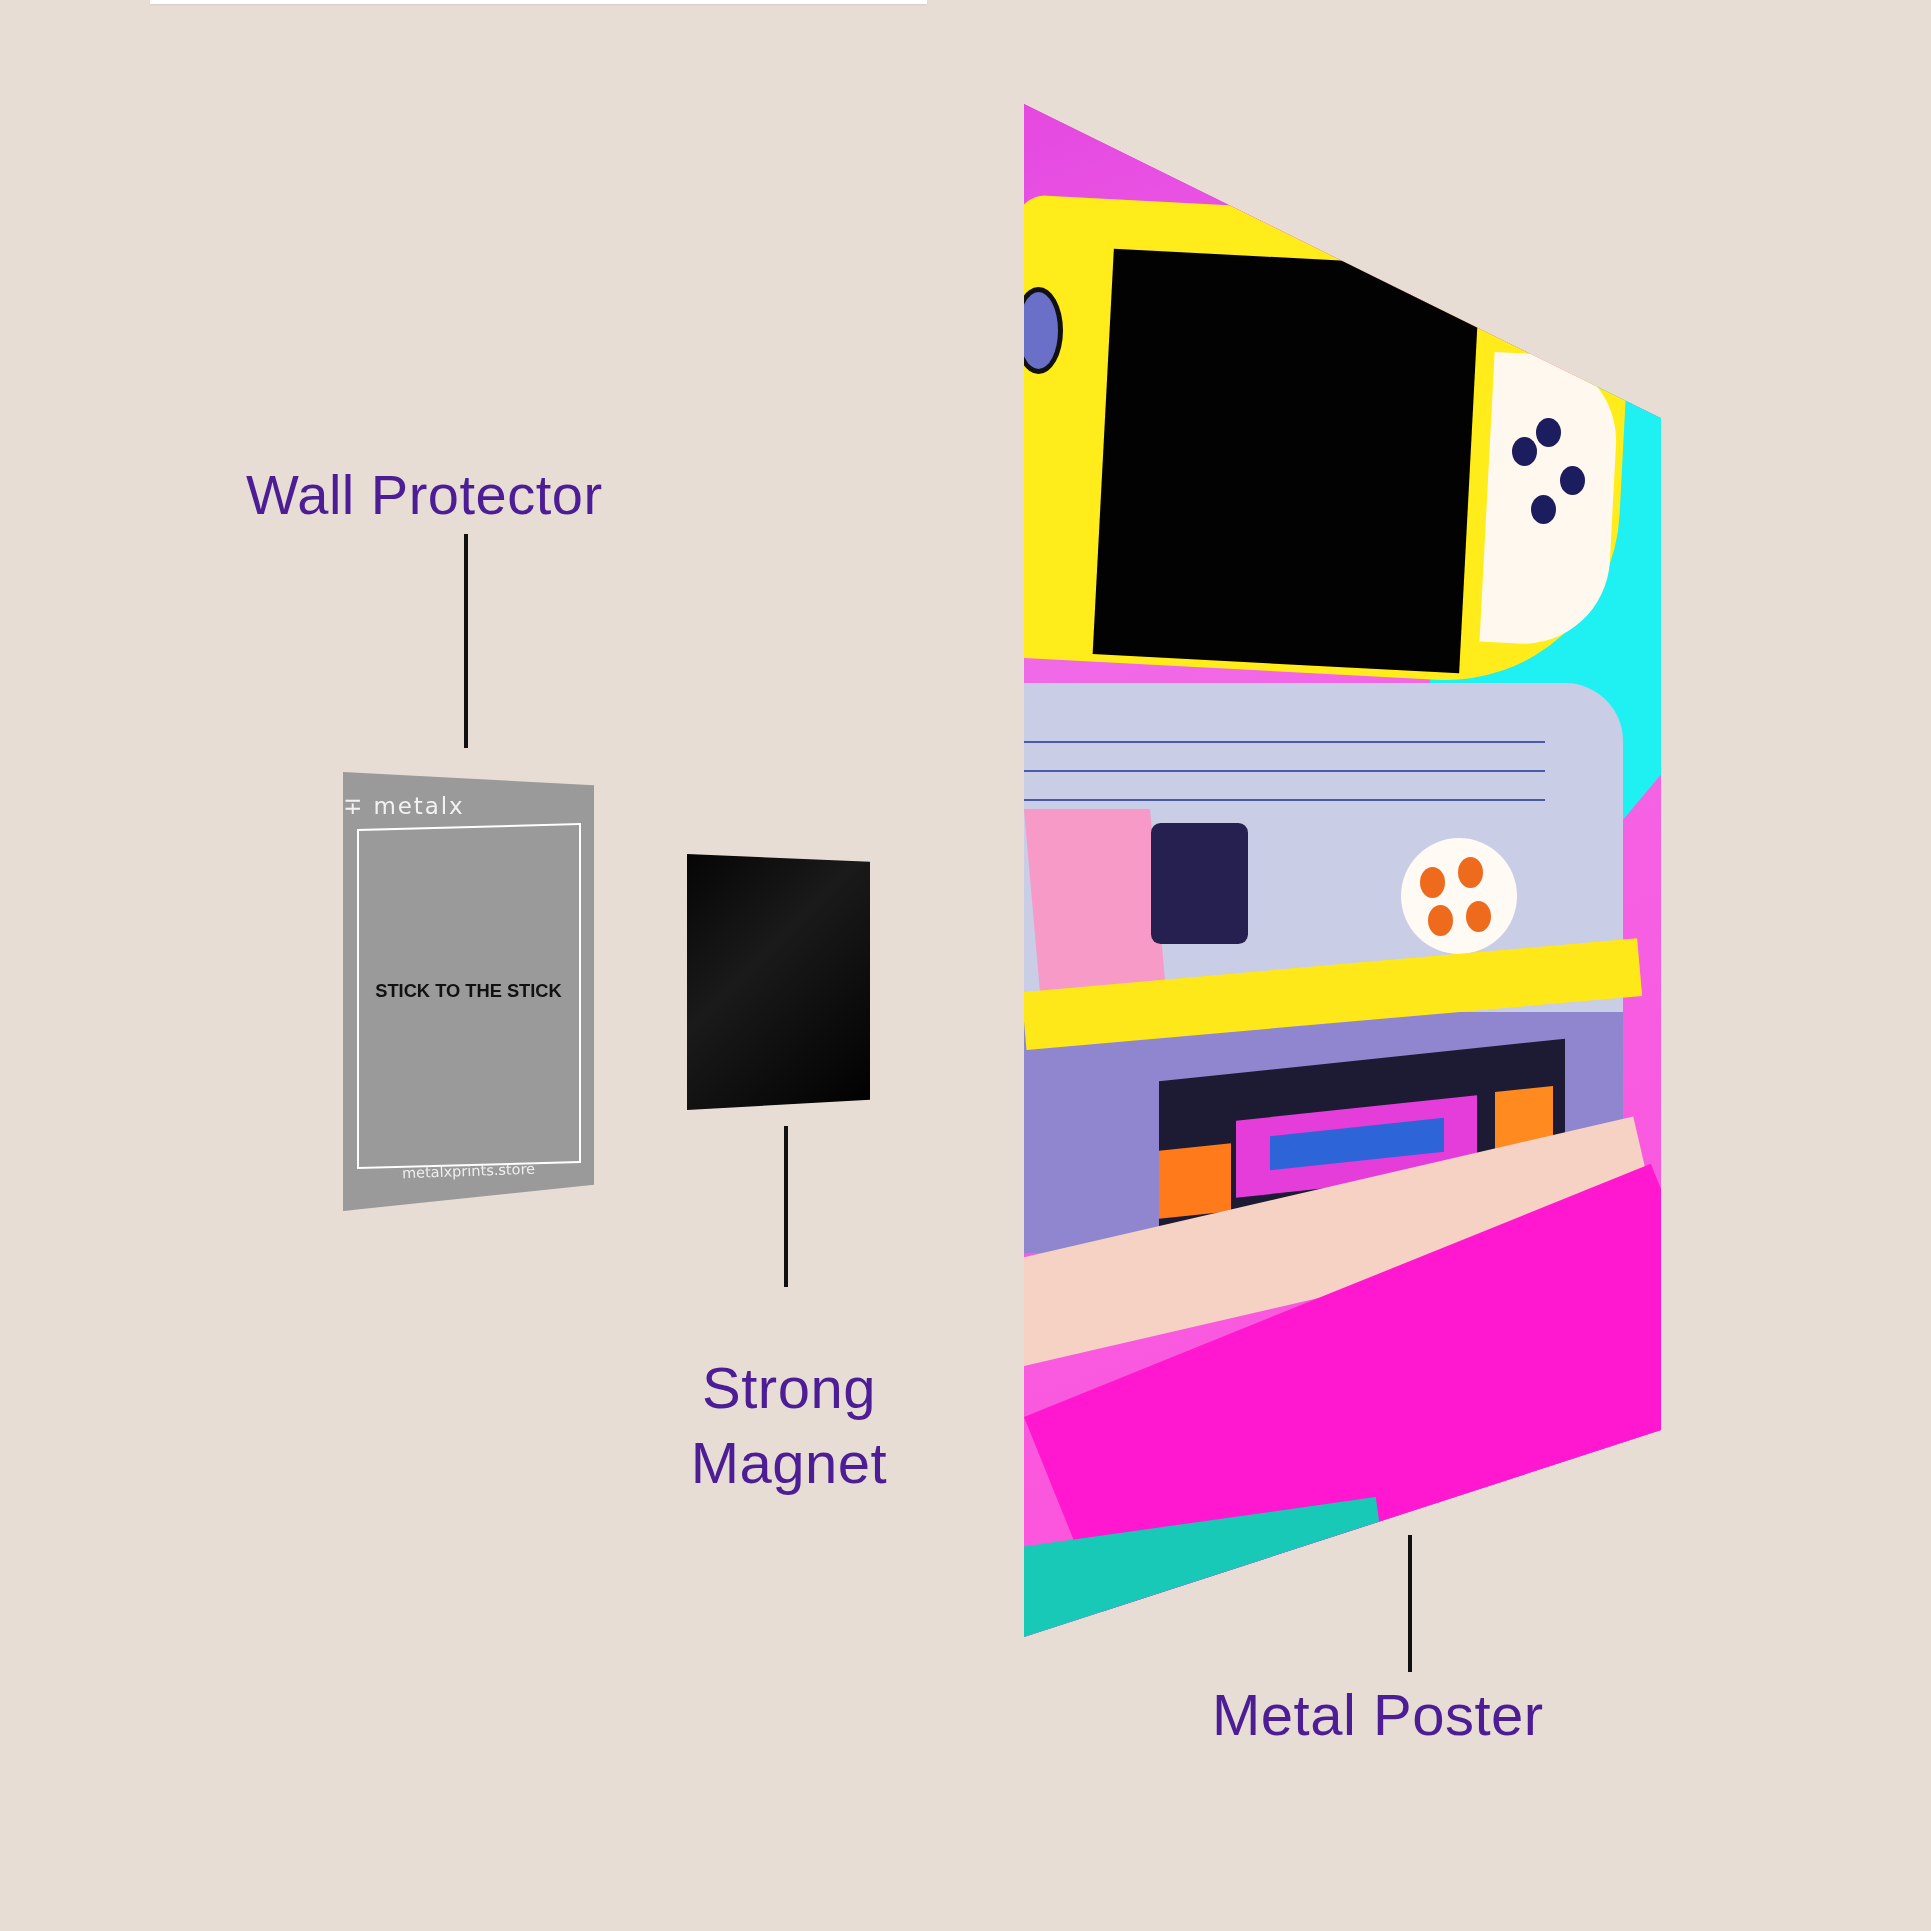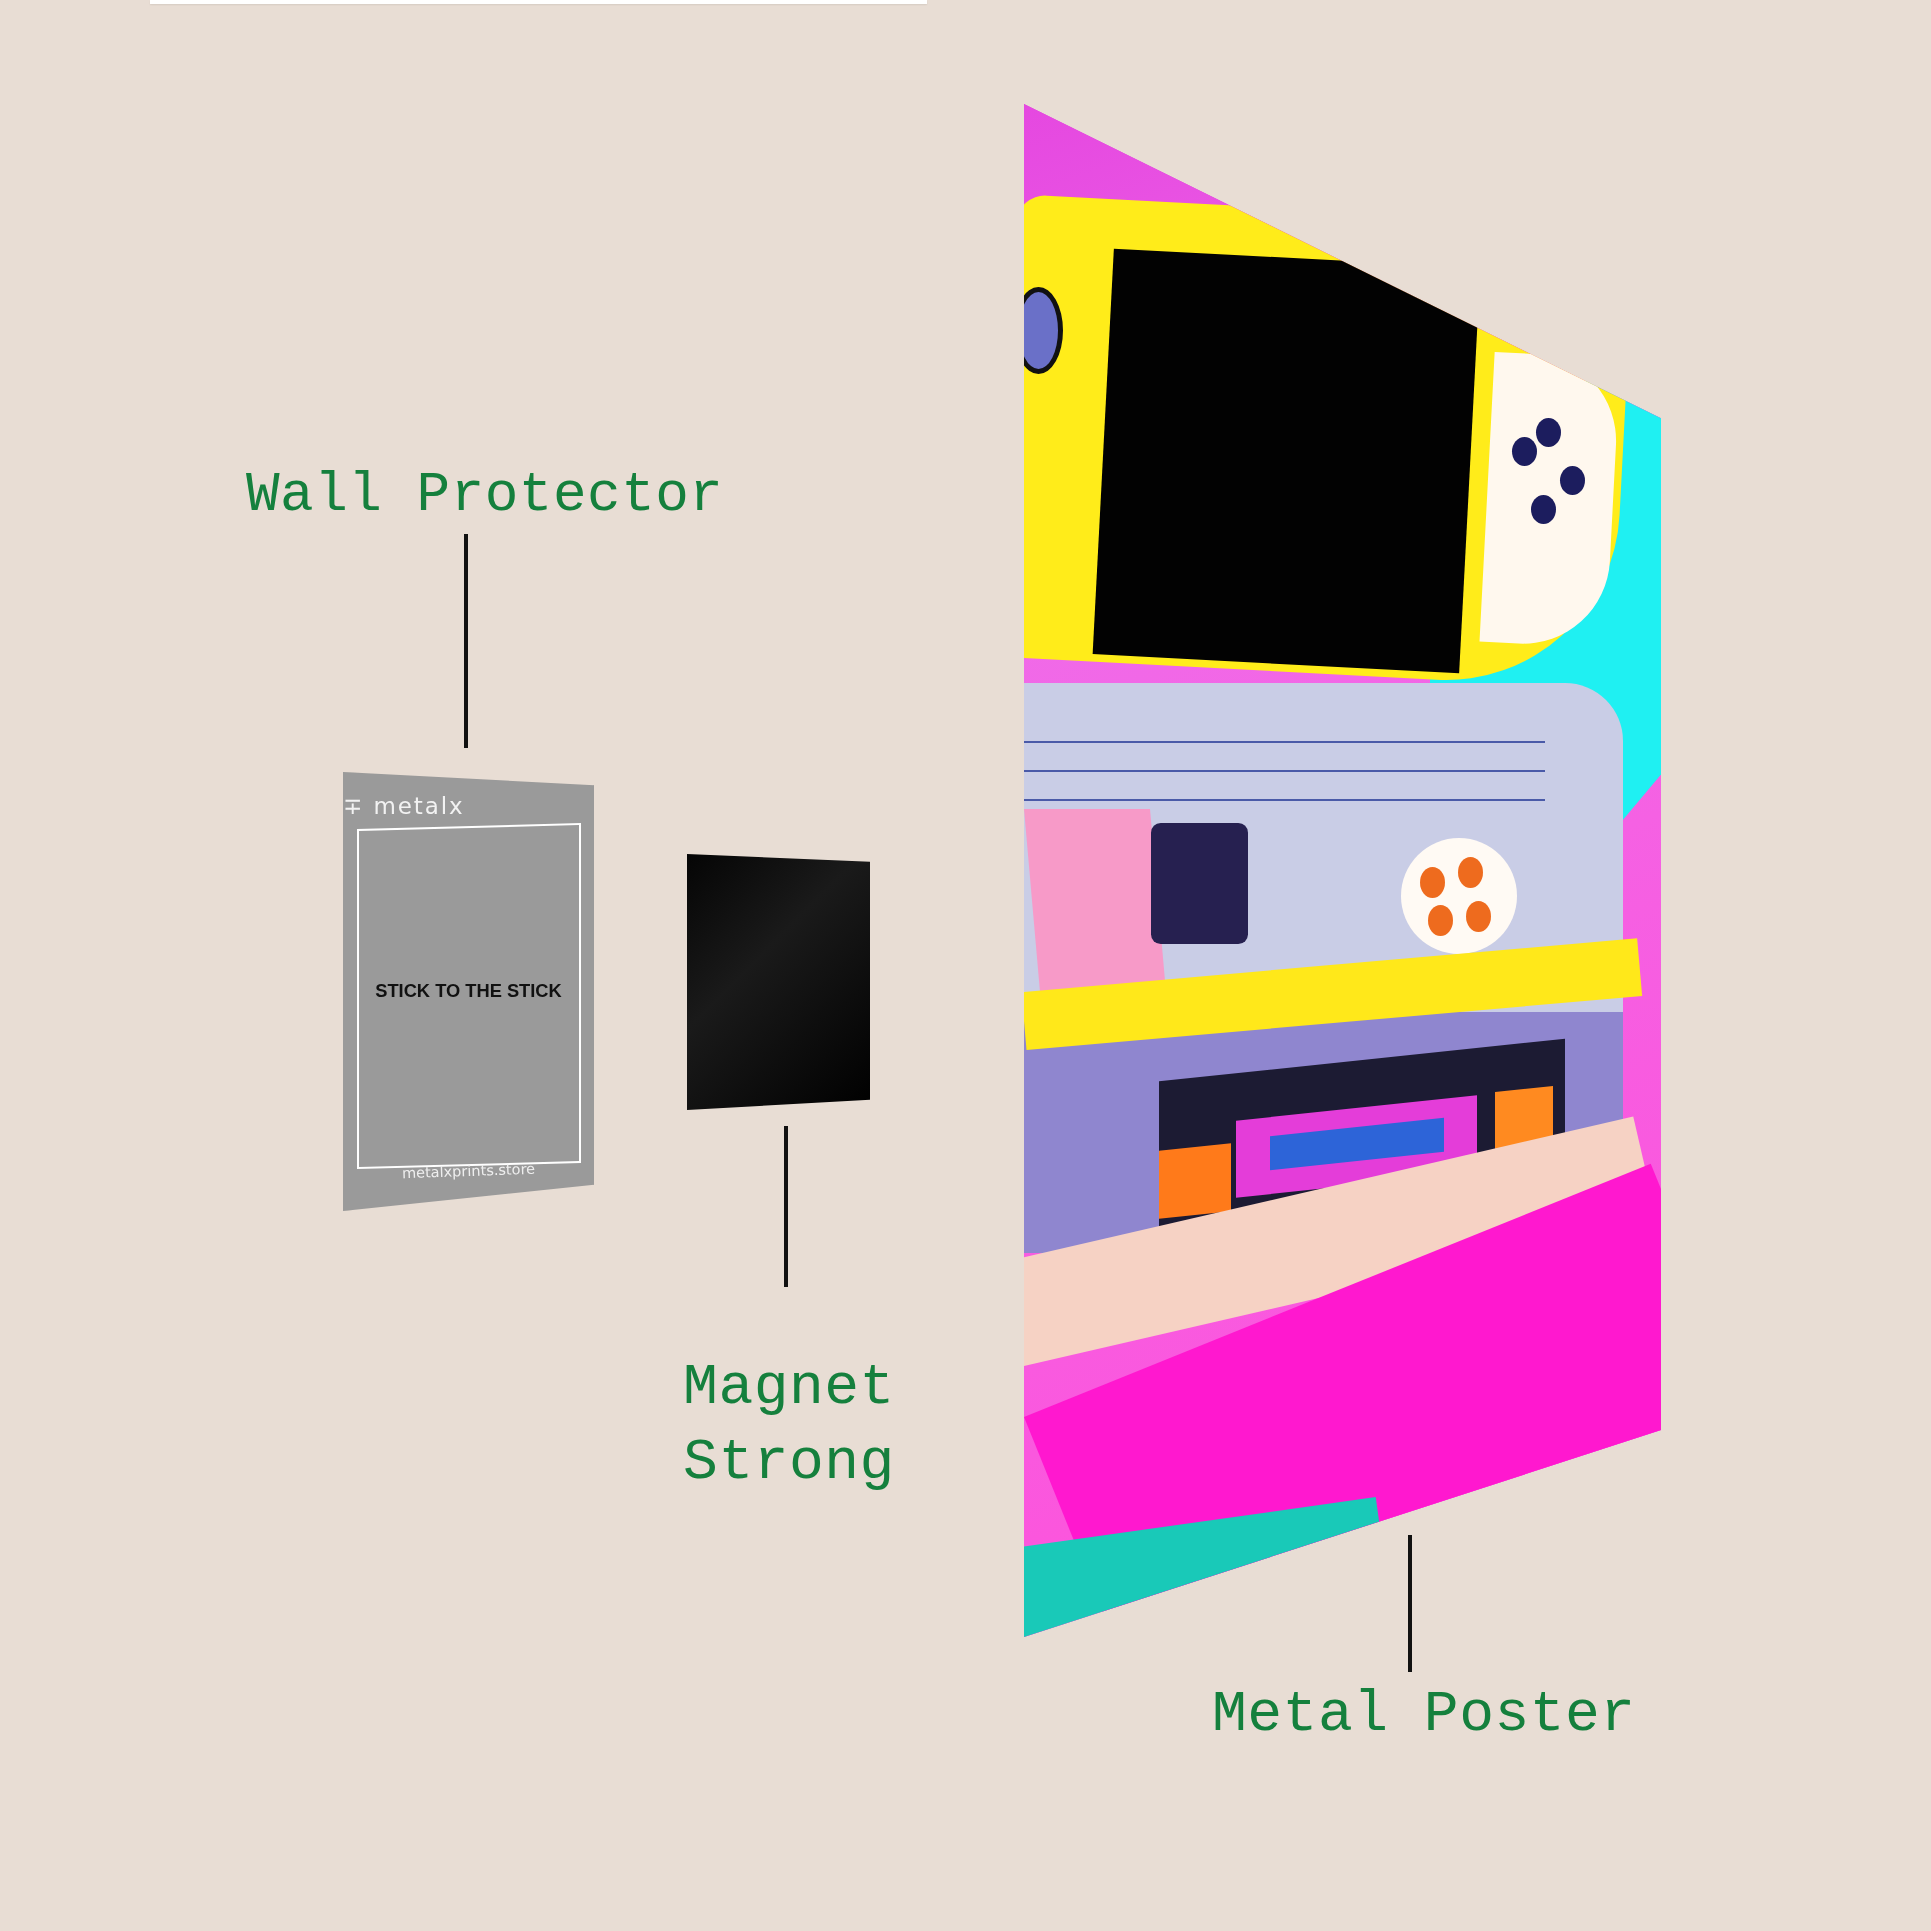--- a/index.html
+++ b/index.html
@@ -10,22 +10,22 @@
       overflow: hidden;
       font-family: "Liberation Sans", sans-serif;
     }
     .top-strip {
       position: absolute; left: 150px; top: 0; width: 777px; height: 3.9px;
       background: #ffffff;
       box-shadow: 0 1px 1.9px rgba(0,0,0,0.08);
     }
     .label {
       position: absolute;
-      color: #15803d;
-      font-family: Liberation Mono, monospace;
+      color: #4c1d95;
+      font-family: Liberation Sans, sans-serif;
       font-weight: 400;
       letter-spacing: 0.5px;
       white-space: nowrap;
       line-height: 1;
     }
     .label-wall { left: 246px; top: 467px; font-size: 56px; }
     .label-magnet { left: 666px; top: 1350px; font-size: 58px; text-align: center; width: 246px; line-height: 75px; }
     .label-magnet span { display: block; }
     .label-poster { left: 1212px; top: 1686px; font-size: 58px; }
     .leader {
@@ -125,22 +125,22 @@
 <div class="protector">
   <div class="logo">∓ metalx</div>
   <div class="frame"></div>
   <div class="stick">STICK TO THE STICK</div>
   <div class="store">metalxprints.store</div>
 </div>
 
 <div class="magnet"></div>
 <div class="leader leader-magnet"></div>
 <div class="label label-magnet">
+  <span>Strong</span>
   <span>Magnet</span>
-  <span>Strong</span>
 </div>
 
 <div class="poster">
   <div class="bg-pink"></div>
   <div class="bg-cyan"></div>
   <div class="handheld"></div>
   <div class="leftbtn"></div>
   <div class="screen"></div>
   <div class="rightpad"></div>
   <div class="btn" style="left:512px;top:314px;"></div>

